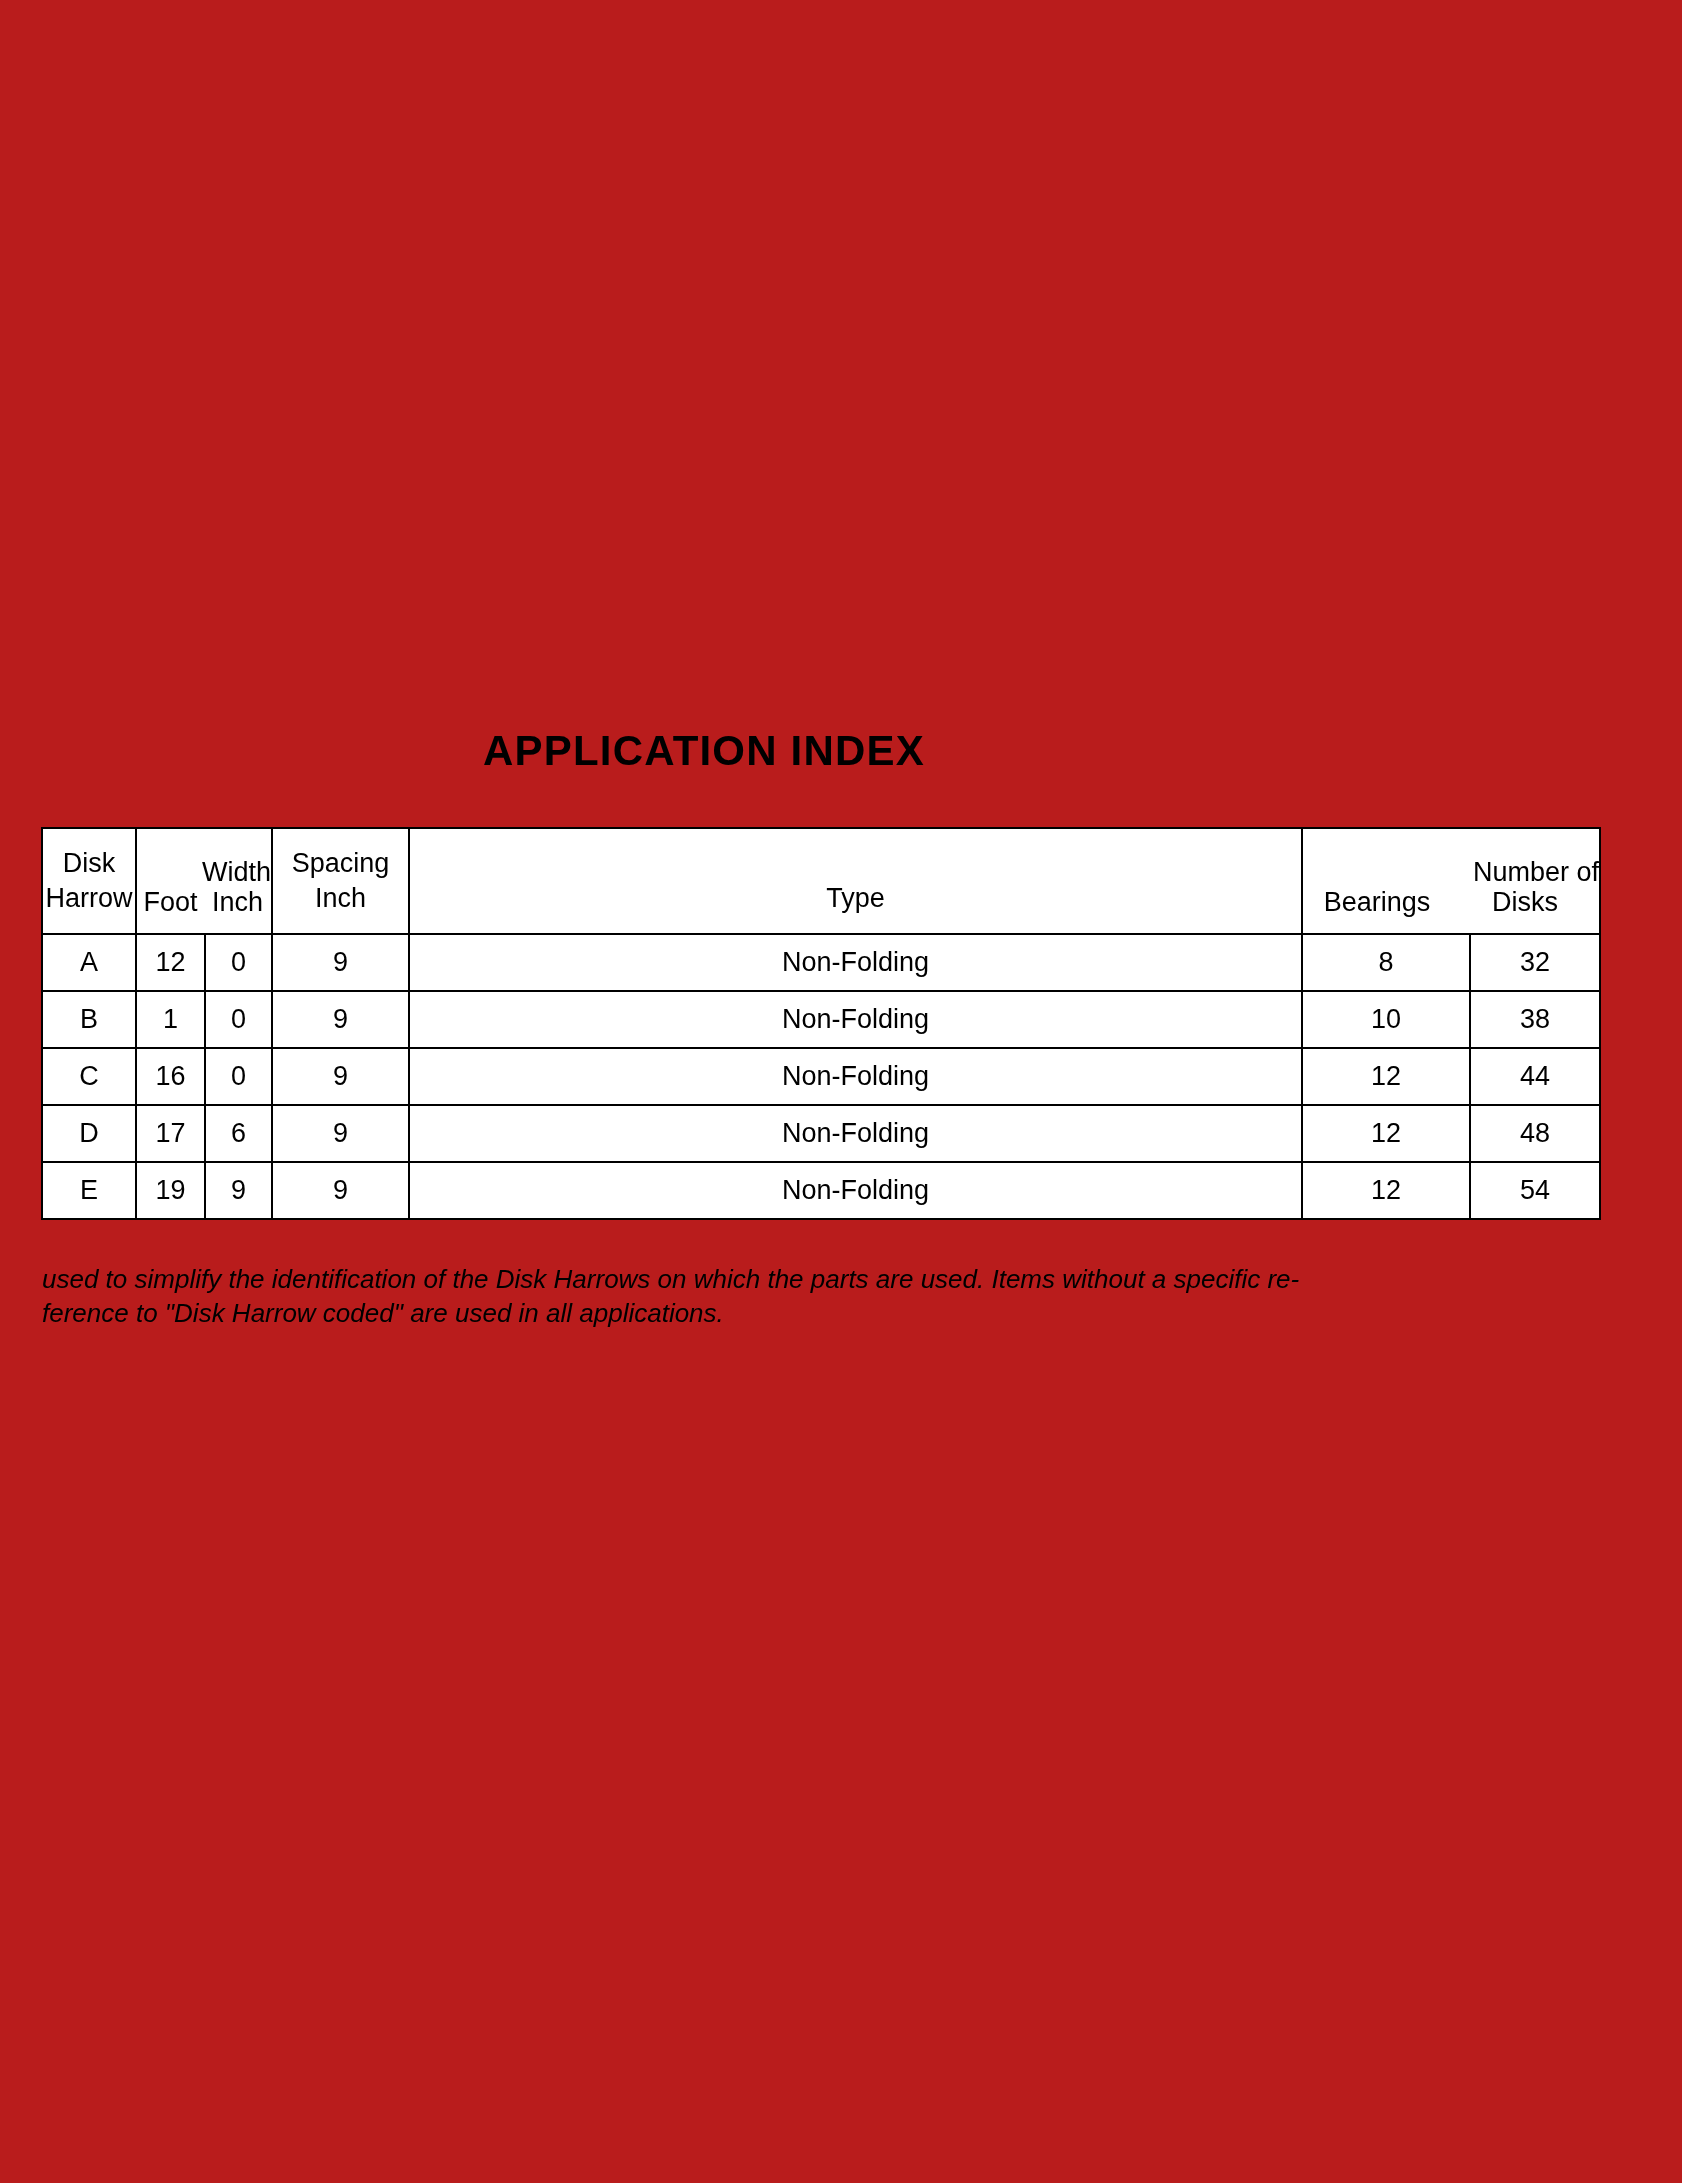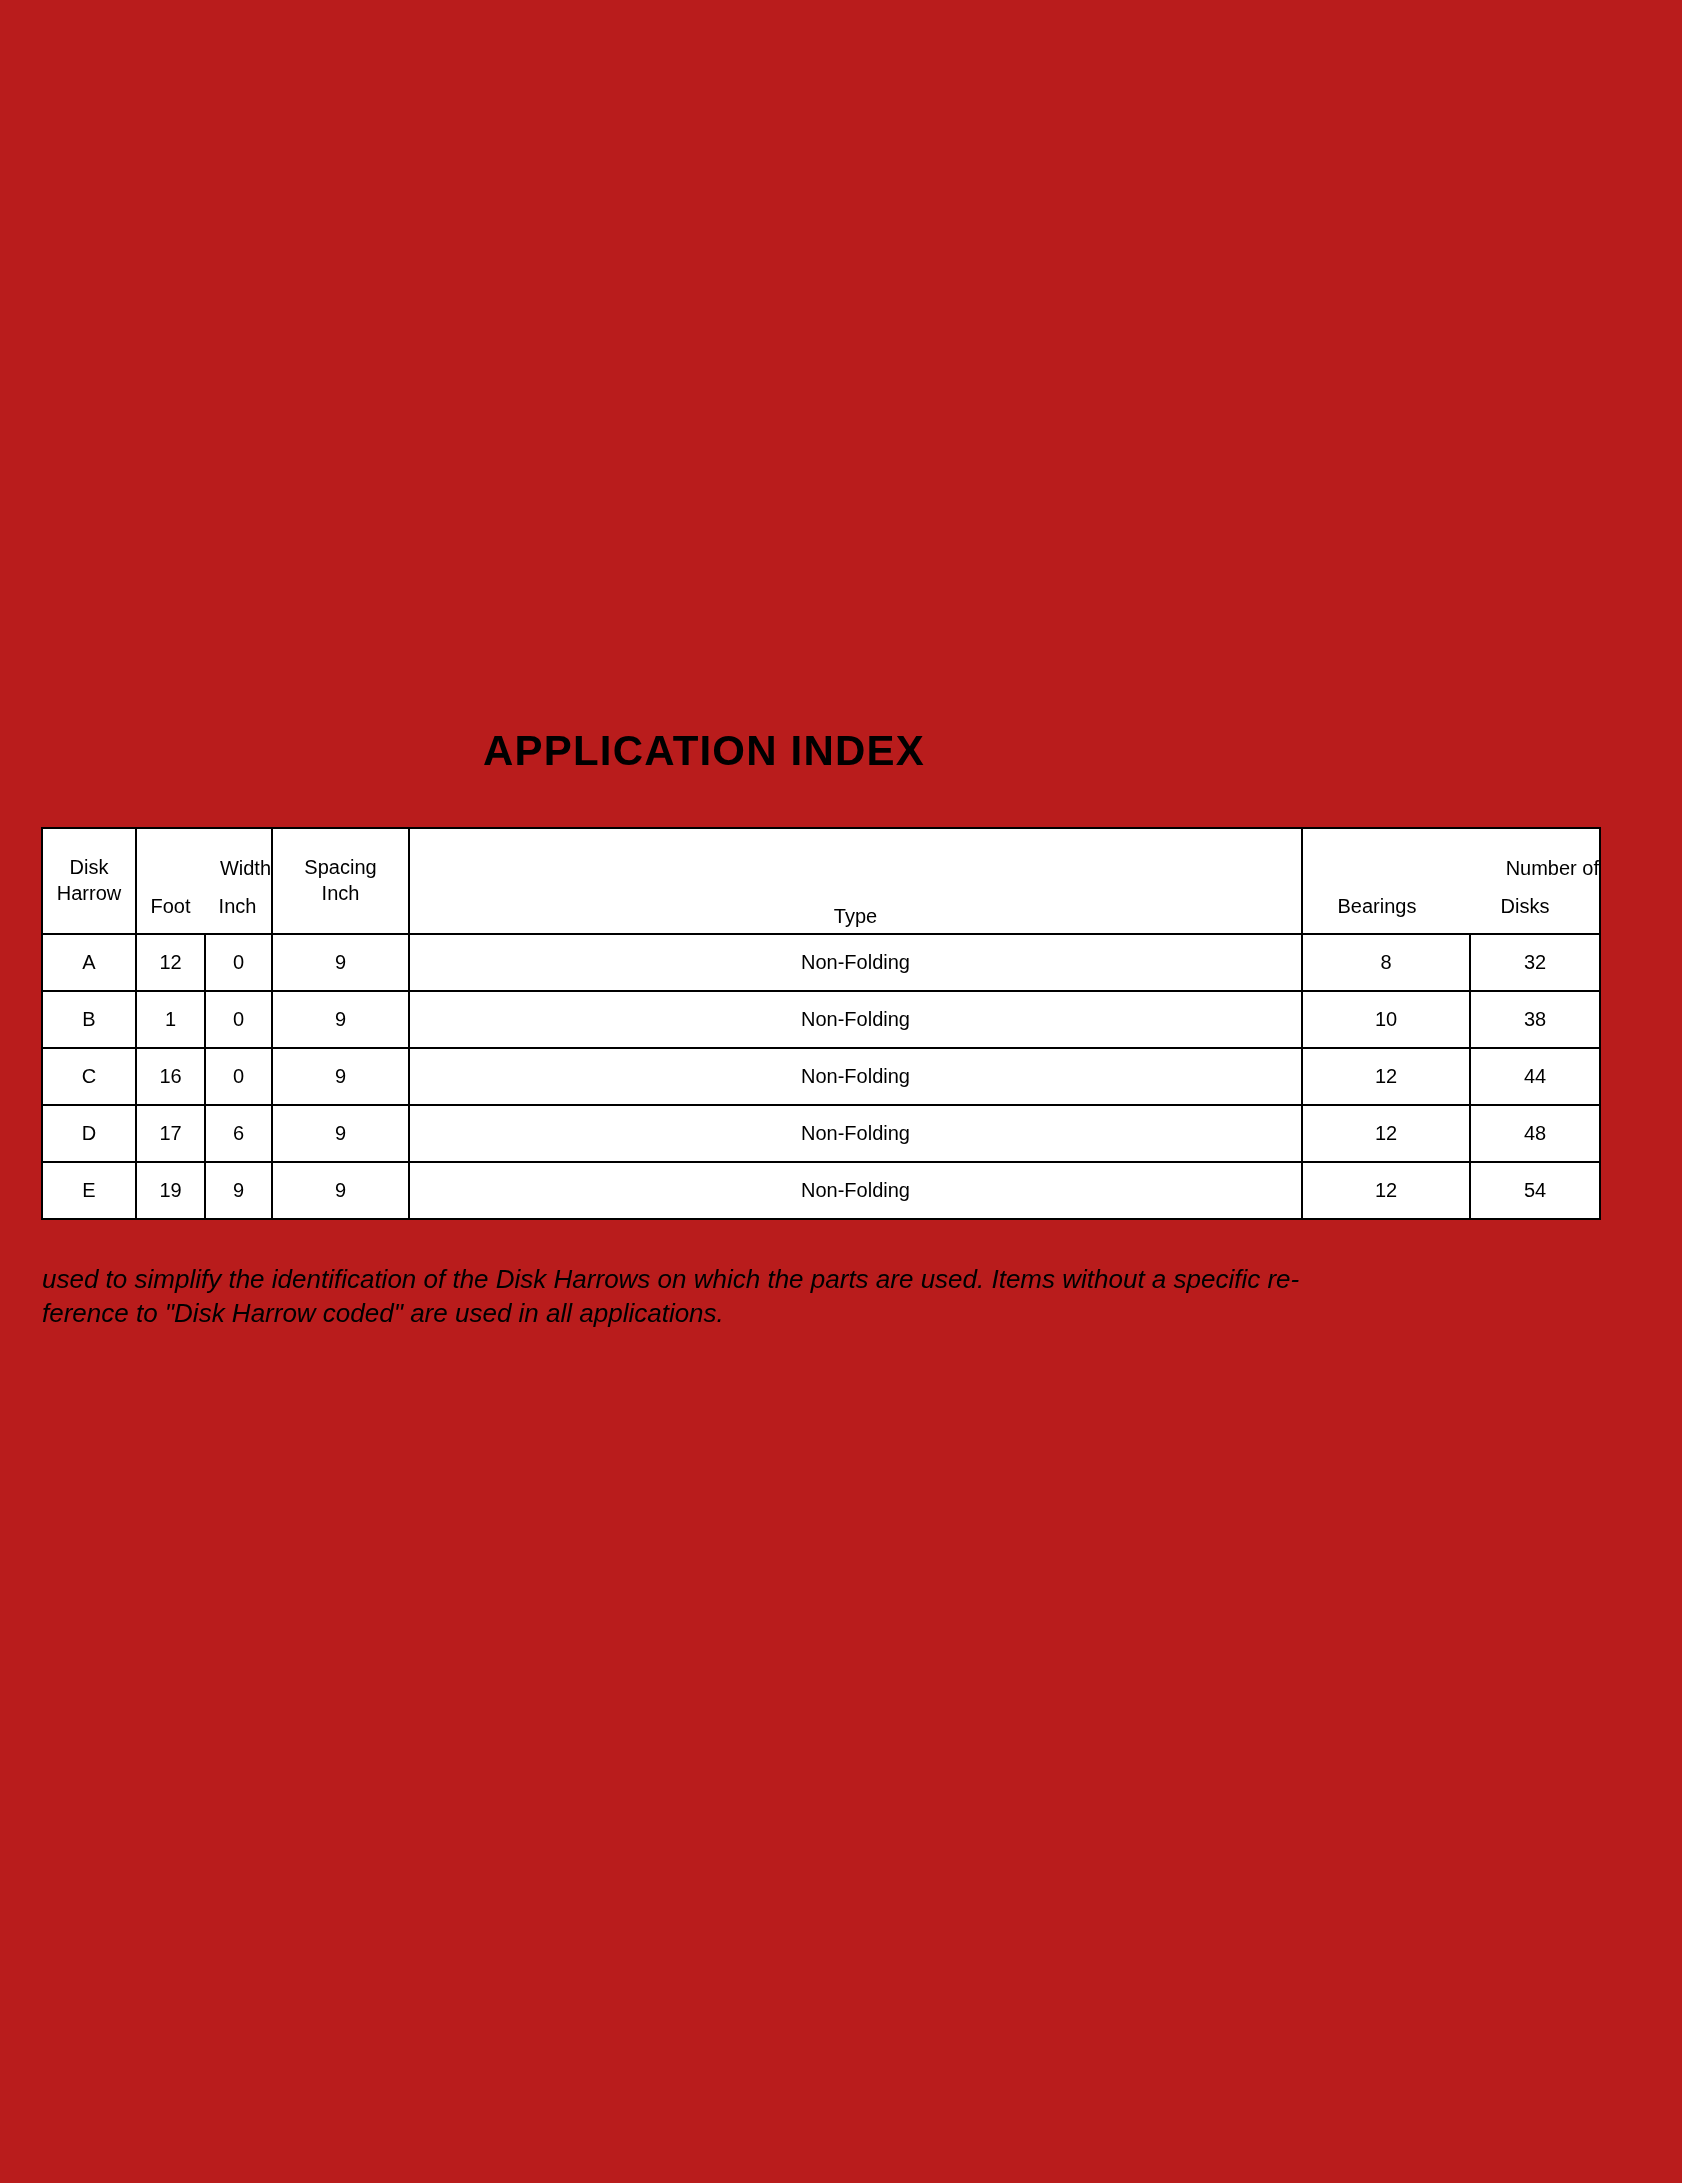--- a/index.html
+++ b/index.html
@@ -47,21 +47,21 @@
     table-layout: fixed;
     background: #ffffff;
   }
   .index-table td,
   .index-table th {
     border: 2.4px solid #000000;
     padding: 0;
     text-align: center;
     vertical-align: middle;
     font-weight: 400;
-    font-size: 20px;
+    font-size: 27px;
     color: #000000;
     background: #ffffff;
   }
 
   
   .hdr-cell {
     height: 104px;
     position: relative;
   }
   .hdr-stack {
@@ -70,21 +70,21 @@
     justify-content: center;
     align-items: center;
     height: 100%;
     line-height: 1.28;
   }
   .hdr-single {
     display: flex;
     align-items: flex-end;
     justify-content: center;
     height: 100%;
-    padding-bottom: 5px;
+    padding-bottom: 19px;
     box-sizing: border-box;
   }
 
   
   .data-cell {
     height: 55px;
   }
 
   
   col.c-harrow { width: 94px; }

